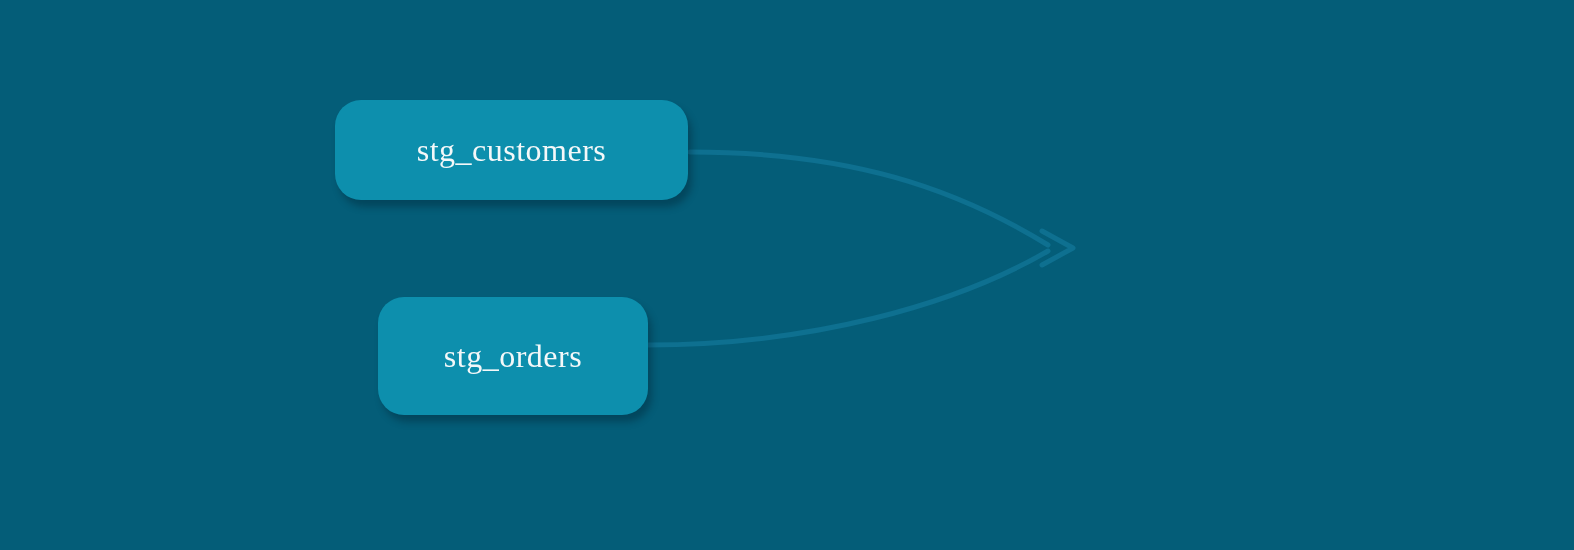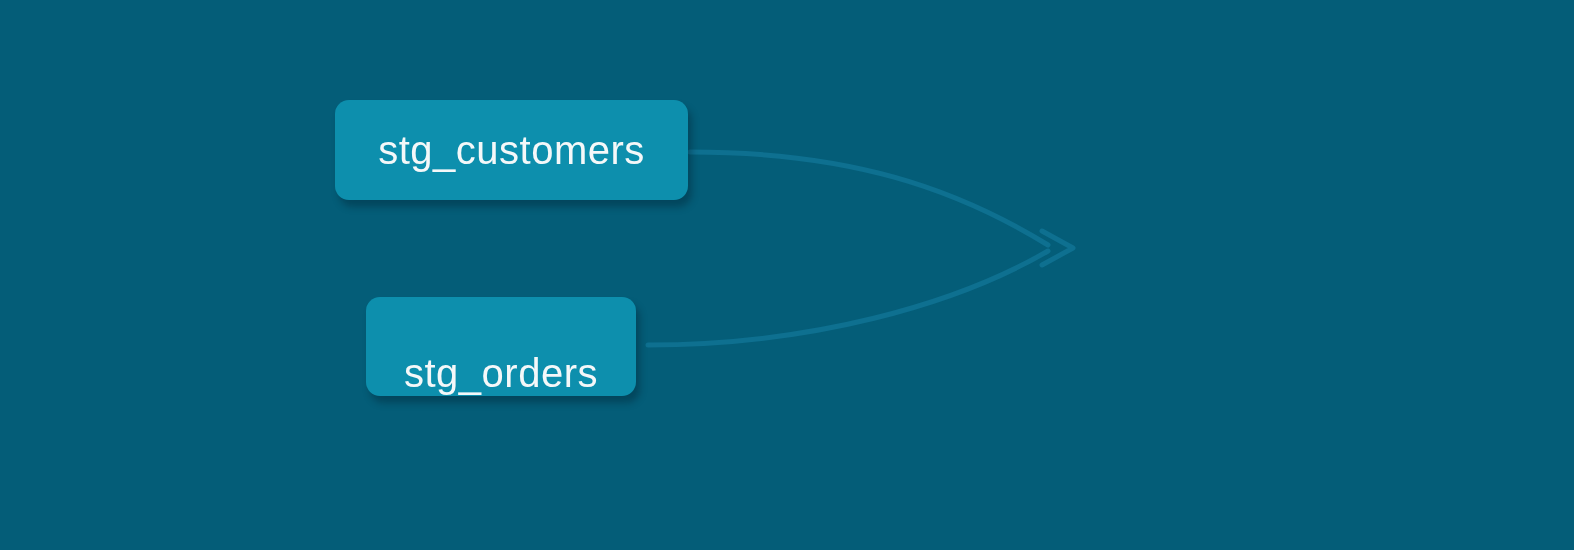--- a/index.html
+++ b/index.html
@@ -40,29 +40,30 @@
     stroke-linecap:round;
     stroke-linejoin:round;
   }
   .node{
     position:absolute;
     display:flex;
     align-items:center;
     justify-content:center;
     background:var(--node-fill);
     color:var(--text);
-    border-radius:14px;
-    font-size:40px;
+    border-radius:26px;
+    font-size:32px;
     letter-spacing:0.5px;
     box-shadow:4px 7px 7px rgba(0,30,42,0.35);
     cursor:pointer;
     white-space:nowrap;
+    font-family:Liberation Serif, serif;
   }
   .node-stg-customers{left:335px;top:100px;width:353px;height:100px;}
-  .node-stg-orders{left:366px;top:297px;width:270px;height:99px;align-items:flex-end;}
+  .node-stg-orders{left:378px;top:297px;width:270px;height:118px;}
   .node-customers{left:1085px;top:200px;width:268px;height:98px;}
 </style>
 </head>
 <body>
 
 <div class="canvas">
 
   <svg class="edge-layer" viewBox="0 0 1574 550" xmlns="http://www.w3.org/2000/svg">
     <path class="edge" d="M 690 152 C 850 152, 955 188, 1048 245"></path>
     <path class="edge" d="M 648 345 C 810 345, 955 305, 1048 251"></path>

